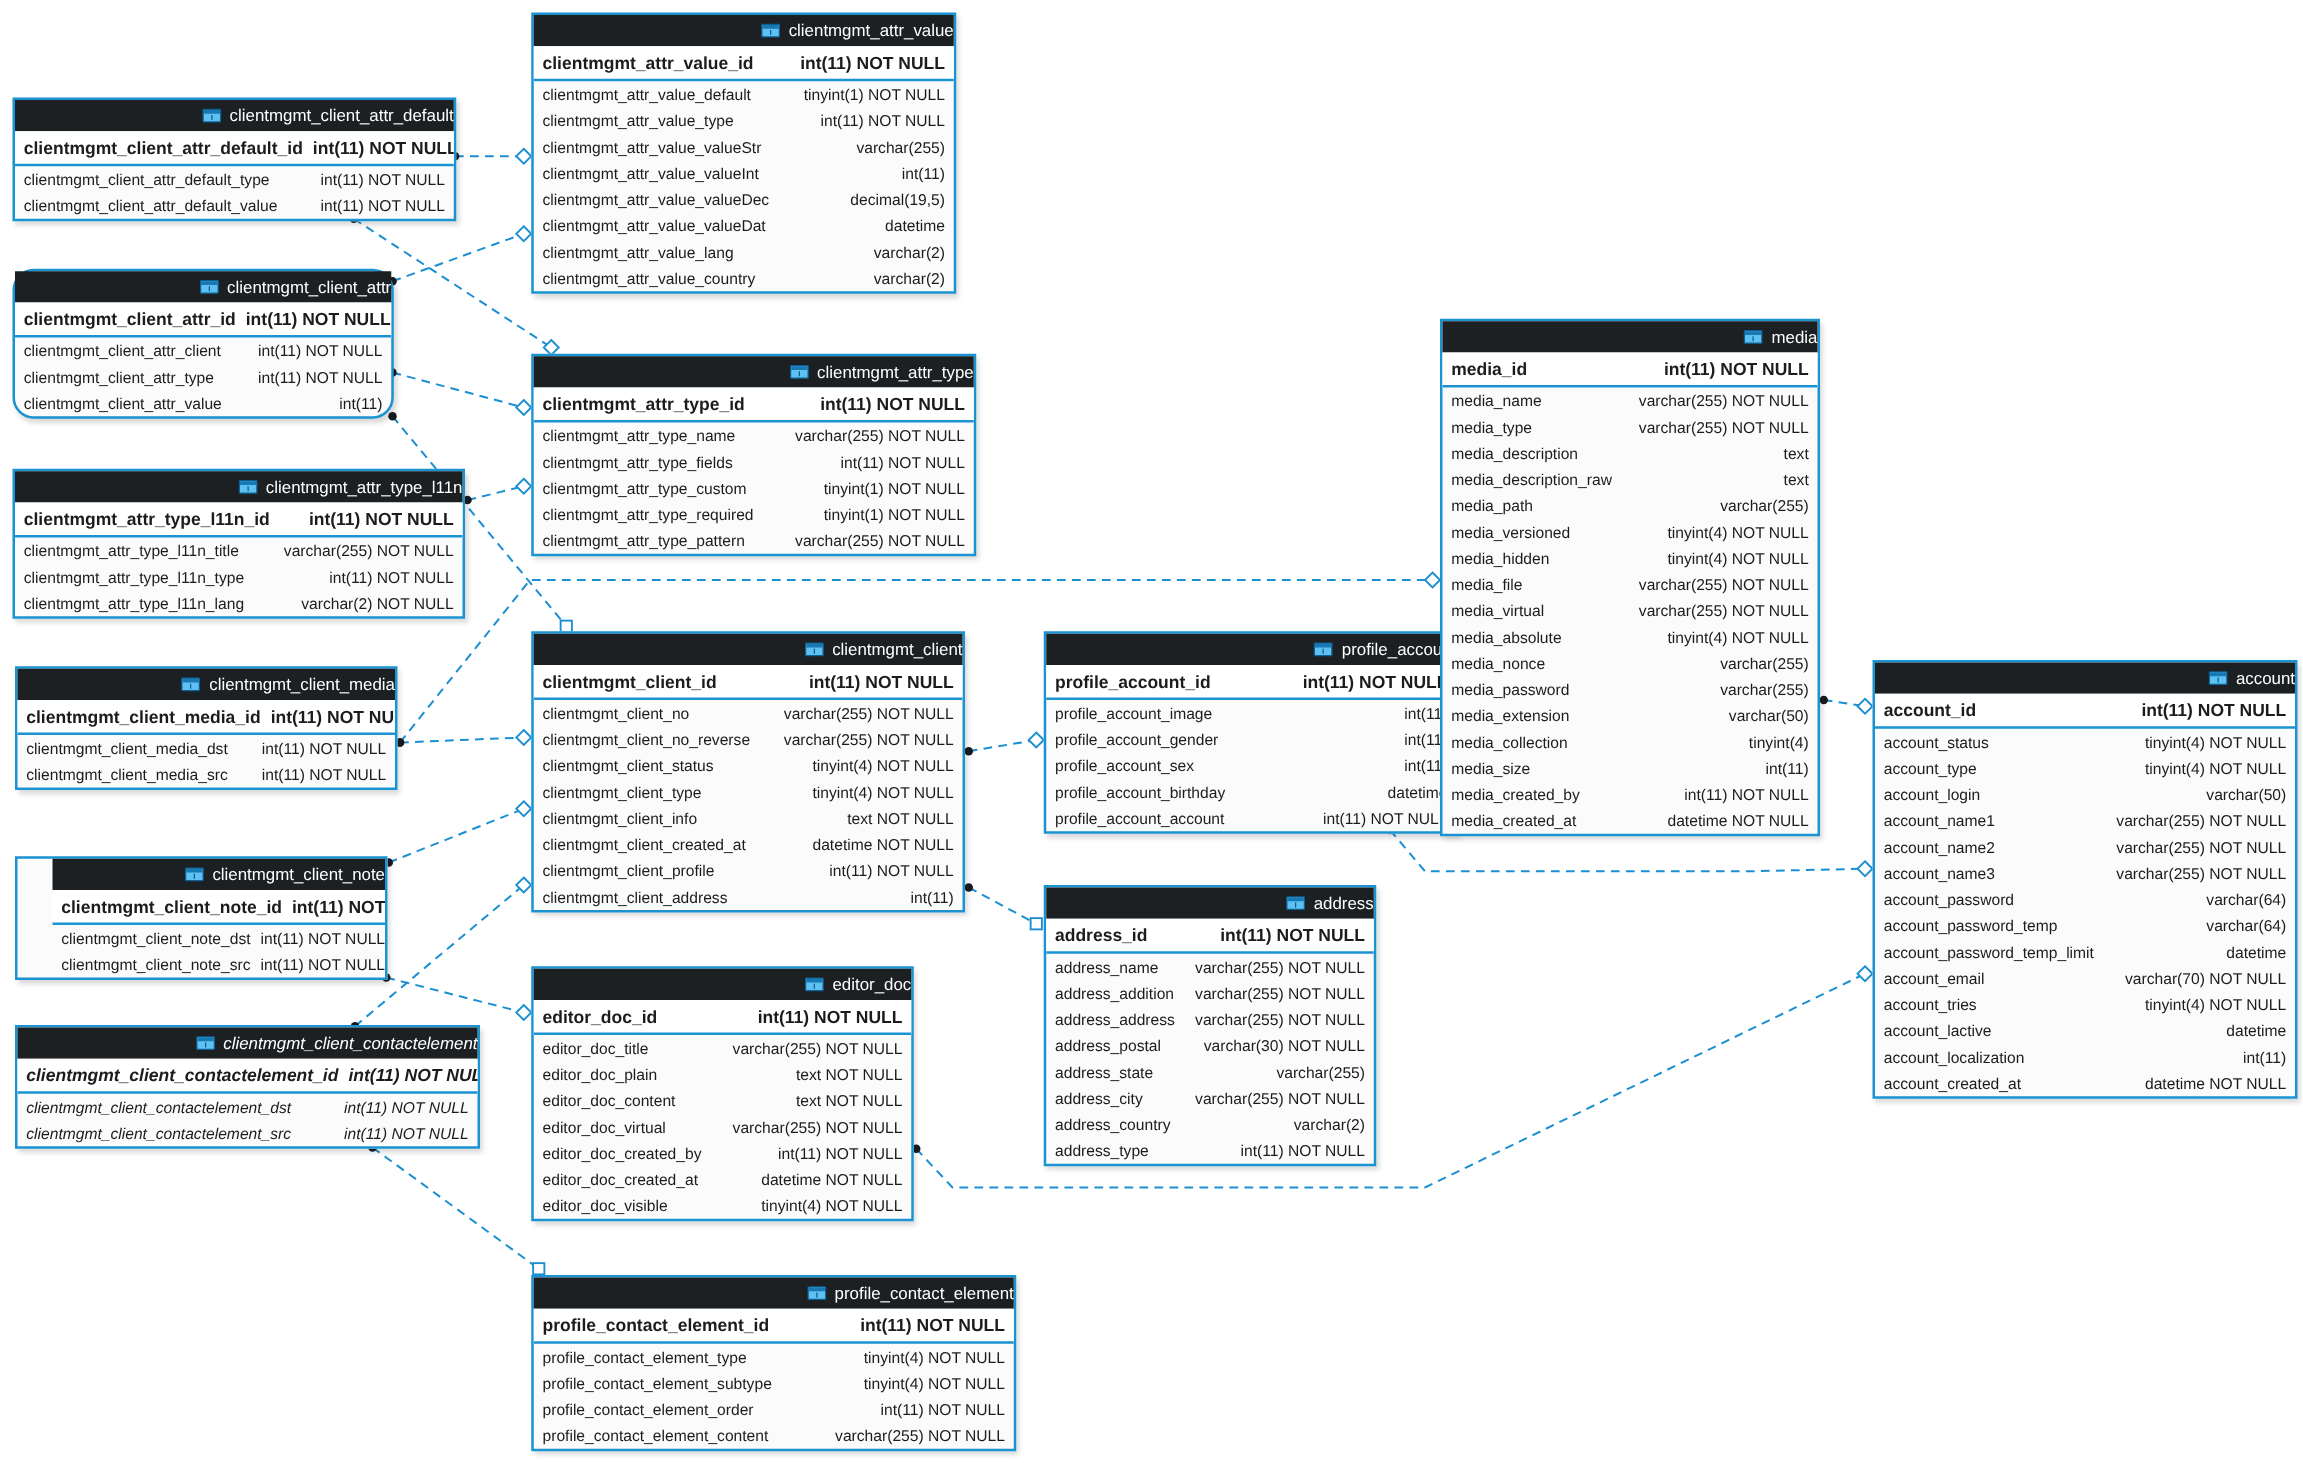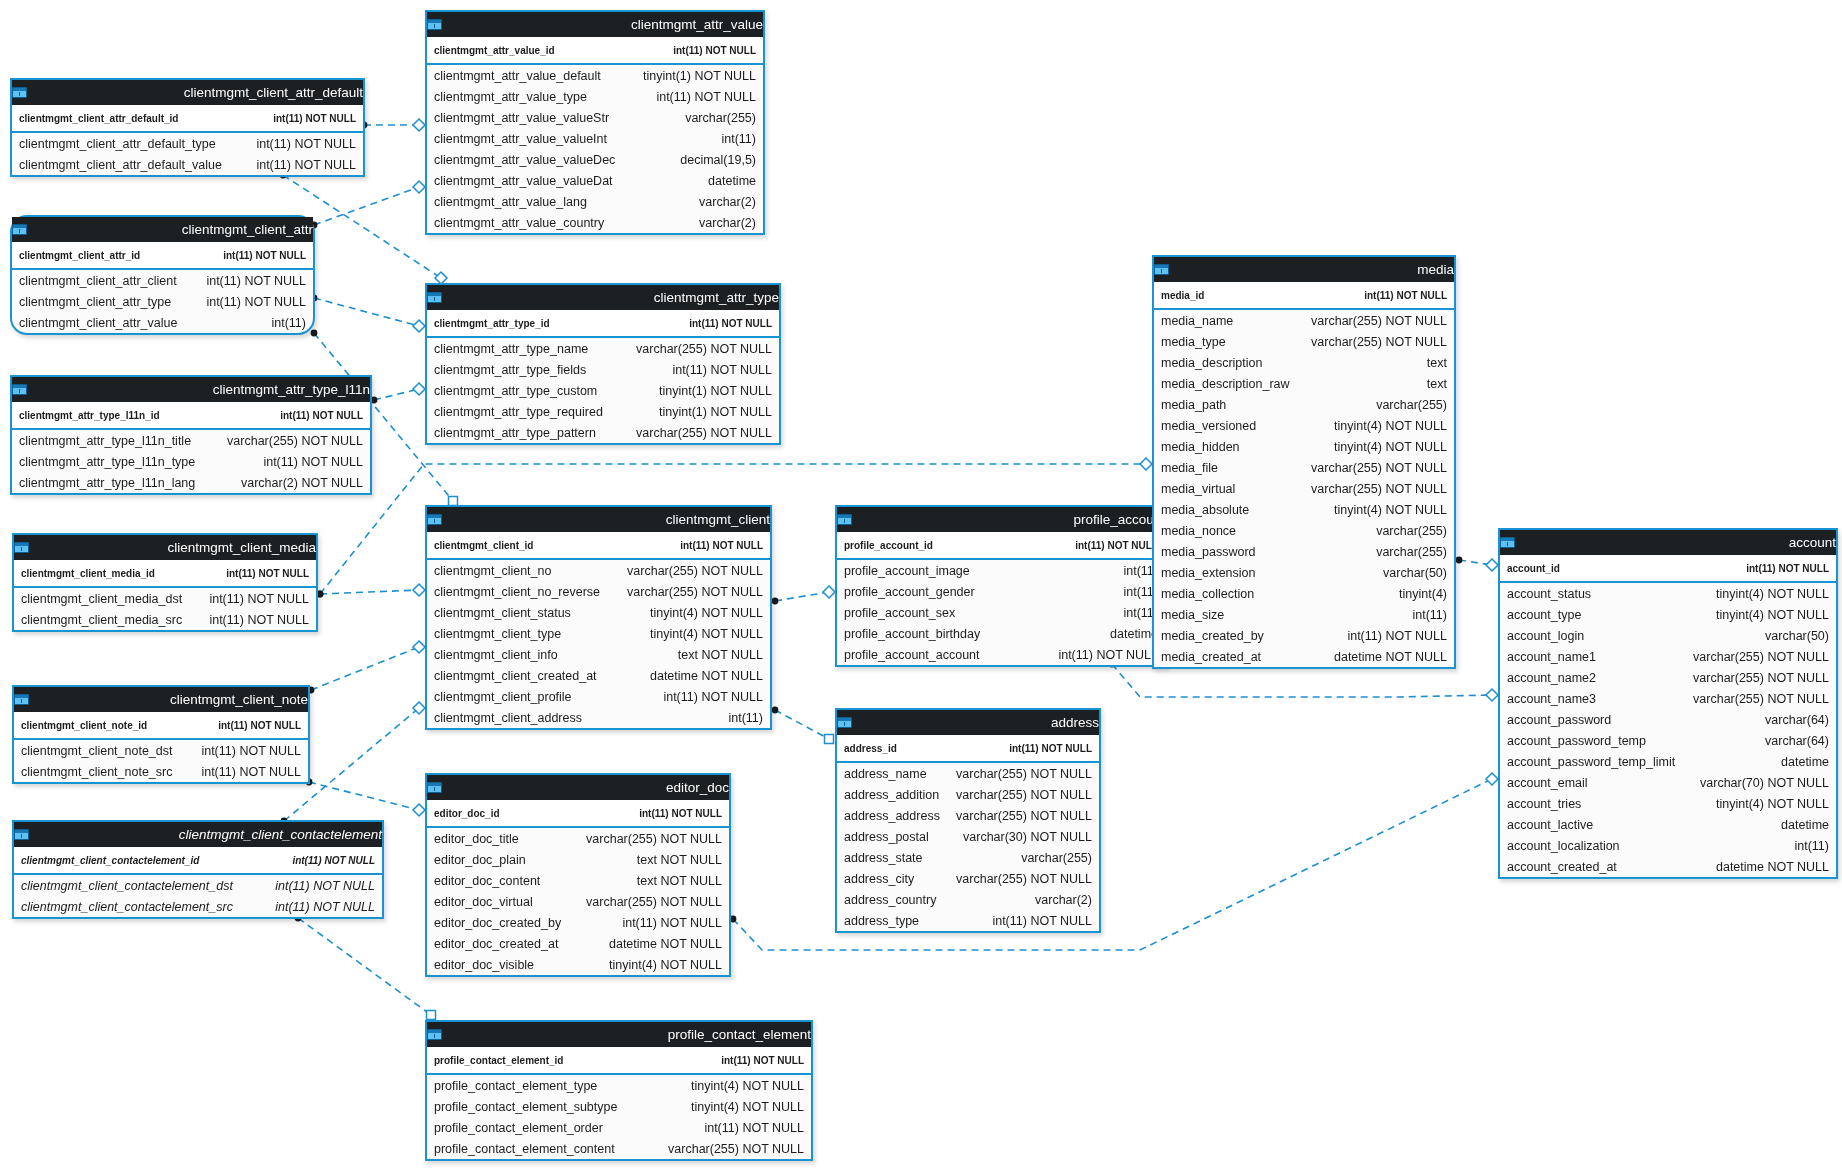--- a/index.html
+++ b/index.html
@@ -6,29 +6,29 @@
   body{width:1842px;height:1170px;position:relative;overflow:hidden;
        font-family:"Liberation Sans","DejaVu Sans",sans-serif;}
   #canvas{position:absolute;inset:0;width:1842px;height:1170px;}
   #rel-layer{position:absolute;left:0;top:0;z-index:0;}
   .rel-line{fill:none;stroke:#1b8fd2;stroke-width:1.6;stroke-dasharray:7 5;}
   .rel-dot{fill:#17191c;stroke:none;}
   .rel-marker{fill:#ffffff;stroke:#1b8fd2;stroke-width:1.5;}
   .db-table{position:absolute;z-index:1;border:2px solid #1a93d2;background:#fbfbfb;
             box-shadow:2px 3px 4px rgba(40,40,40,.18);box-sizing:border-box;}
   .tbl-title{height:25px;background:#1d2022;color:#ffffff;display:flex;align-items:center;
-             justify-content:space-between;gap:7px;font-size:13.5px;cursor:default;}
+             justify-content:flex-end;gap:7px;font-size:13.5px;cursor:default;}
   .tbl-icon{width:15px;height:11px;background:#5ec1f2;border:1px solid #0d5f93;
             box-sizing:border-box;position:relative;border-radius:1px;flex:0 0 auto;}
   .tbl-icon::before{content:"";position:absolute;left:0;right:0;top:0;height:3px;background:#1778b4;}
   .tbl-icon::after{content:"";position:absolute;left:6px;top:4px;bottom:1px;width:1px;background:#0d5f93;}
   .tbl-row{display:flex;justify-content:space-between;align-items:center;gap:8px;
            height:21px;padding:0 7px;font-size:12.5px;color:#1c1c1c;white-space:nowrap;overflow:hidden;}
   .tbl-row.pk{height:26px;background:#ffffff;border-bottom:2px solid #1a93d2;
-              font-size:10px;font-weight:bold;}
+              font-size:14px;font-weight:bold;}
   .col-name{text-align:left;}
   .col-type{text-align:right;flex:1 0 auto;}
 </style>
 </head>
 <body>
 
 <div id="canvas">
   <svg id="rel-layer" width="1842" height="1170">
       <polyline points="364,125 419,125" class="rel-line"></polyline>
       <circle cx="364" cy="125" r="3.4" class="rel-dot"></circle>
@@ -210,21 +210,21 @@
         <div class="tbl-row">
           <span class="col-name">clientmgmt_client_media_dst</span>
           <span class="col-type">int(11) NOT NULL</span>
         </div>
         <div class="tbl-row">
           <span class="col-name">clientmgmt_client_media_src</span>
           <span class="col-type">int(11) NOT NULL</span>
         </div>
       </div>
   </div>
-    <div class="db-table" style="left: 12px; top: 685px; width: 298px;">
+    <div class="db-table" style="left: 12px; top: 685px; width: 298px; padding-left: 28px;">
     <div class="tbl-title">
       <span class="tbl-icon"></span>
       <span class="tbl-name">clientmgmt_client_note</span>
     </div>
     <div class="tbl-cols">
         <div class="tbl-row pk">
           <span class="col-name">clientmgmt_client_note_id</span>
           <span class="col-type">int(11) NOT NULL</span>
         </div>
         <div class="tbl-row">

